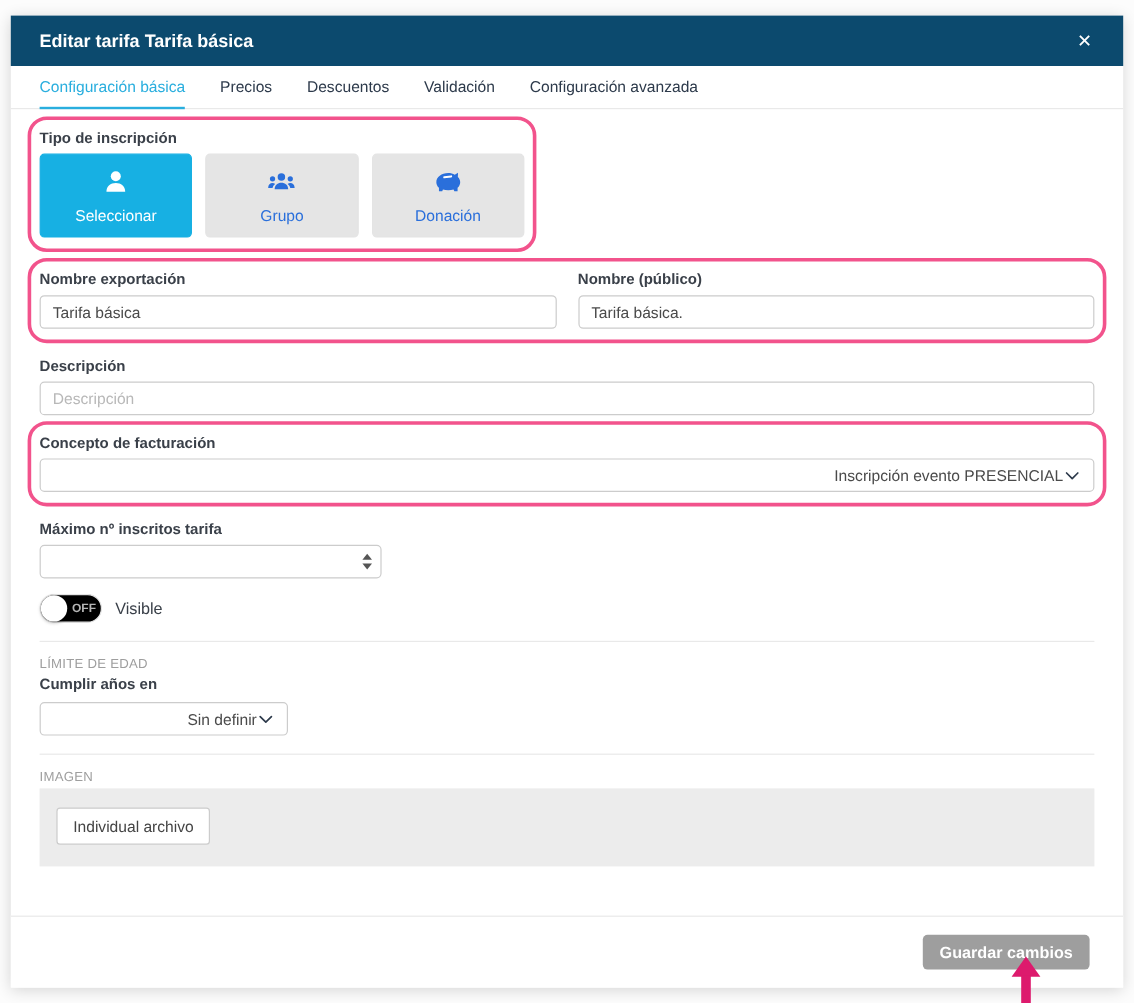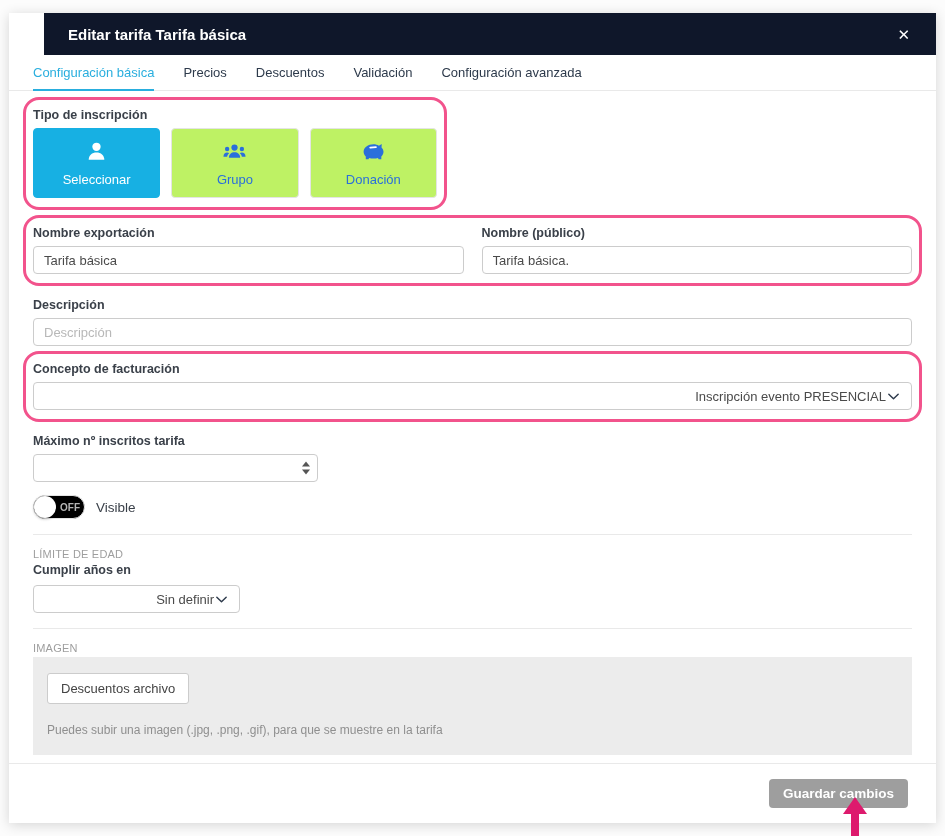--- a/index.html
+++ b/index.html
@@ -9,23 +9,22 @@
     background:#fcfcfc; overflow:hidden;
     font-family:"Liberation Sans", sans-serif;
     color:#3a4049;
   }
   .modal {
     position:absolute; left:9px; top:13px; width:927px; height:810px;
     background:#fff; box-shadow:0 2px 12px rgba(0,0,0,.16);
   }
   
   .modal-header {
-    background:#0f172a; height:42px; display:flex; align-items:center;
+    background:#0c4a6e; height:42px; display:flex; align-items:center;
     padding:0 24px;
-    margin-left:35px;
   }
   .modal-title { color:#fff; font-size:15px; font-weight:700; flex:1; }
   .close-btn { color:#fff; font-size:15px; cursor:pointer; line-height:1; padding:2px; }
   
   .tabs { display:flex; gap:29px; padding:0 24px; border-bottom:1px solid #e9e9e9; height:36px; }
   .tab {
     font-size:13px; color:#2d3a4b; display:flex; align-items:center;
     border-bottom:2px solid transparent; cursor:pointer; margin-bottom:-1px;
   }
   .tab.active { color:#29aede; border-bottom-color:#29aede; }
@@ -35,21 +34,21 @@
   .annotation { border:3px solid #f2538c; border-radius:16px; }
   .ann-tipo { width:424px; margin:6px 0 0 -10px; padding:4px 7px 9px; }
   .ann-wide { margin:5px -10px 0; padding:4px 7px 9px; }
   
   .field-label { font-size:12.5px; font-weight:600; color:#3a4049; margin:4px 0 6px; }
   .section-header { font-size:11px; color:#9e9e9e; margin:0 0 3px; letter-spacing:.2px; }
   .sub-label { font-size:12.5px; font-weight:700; color:#3a4049; margin:1px 0 8px; }
   
   .cards { display:flex; gap:11px; }
   .type-card {
-    width:130px; height:70px; background:#bef264; border:1px solid #e4e4e4; border-radius:4px;
+    width:130px; height:70px; background:#e5e5e5; border:1px solid #e4e4e4; border-radius:4px;
     display:flex; flex-direction:column; align-items:center; justify-content:center; gap:5px;
     color:#2a6fdb; font-size:13px; cursor:pointer;
   }
   .type-card svg { width:25px; height:25px; }
   .type-card.selected { background:#17b0e3; border-color:#17b0e3; color:#fff; }
   
   .row2 { display:flex; gap:18px; }
   .col { flex:1; min-width:0; }
   .text-input {
     height:28px; width:100%; border:1px solid #ccc; border-radius:4px;
@@ -229,22 +228,21 @@
             </svg>
         </span>
       </div>
     </div>
 
     <hr class="divider">
 
     <div>
       <div class="section-header">IMAGEN</div>
       <div class="upload-panel">
-        <button class="file-button">Descuentos archivo</button>
-        <div class="upload-help">Puedes subir una imagen (.jpg, .png, .gif), para que se muestre en la tarifa</div>
+        <button class="file-button">Individual archivo</button>
       </div>
     </div>
 
   </div>
 
   <div class="modal-footer">
     <button class="save-button">Guardar cambios</button>
   </div>
 
 </div>

